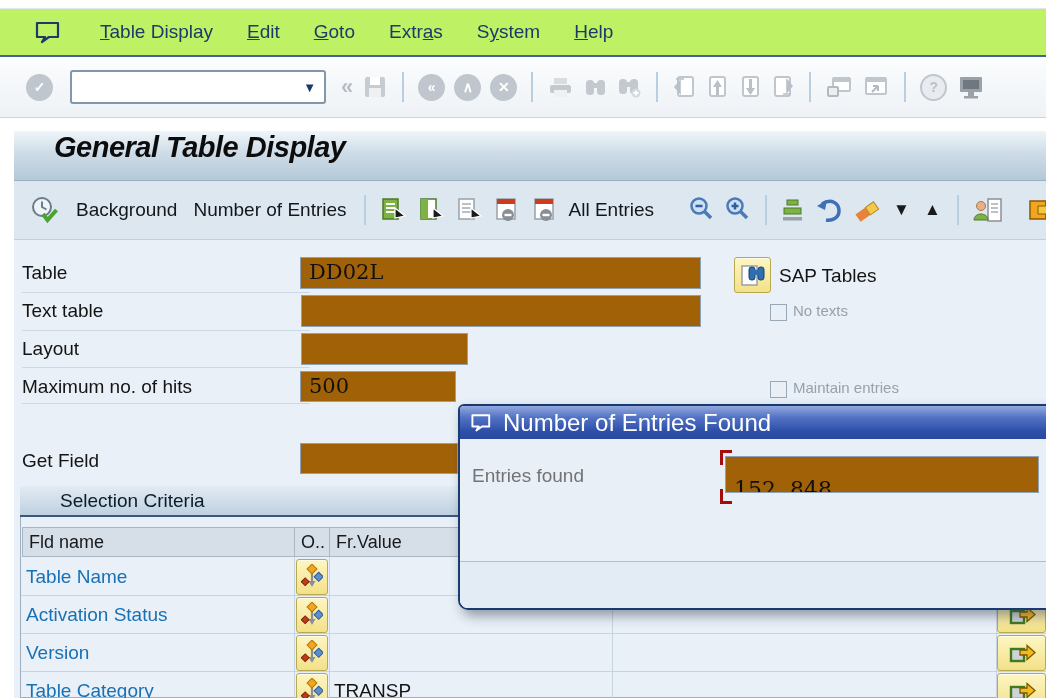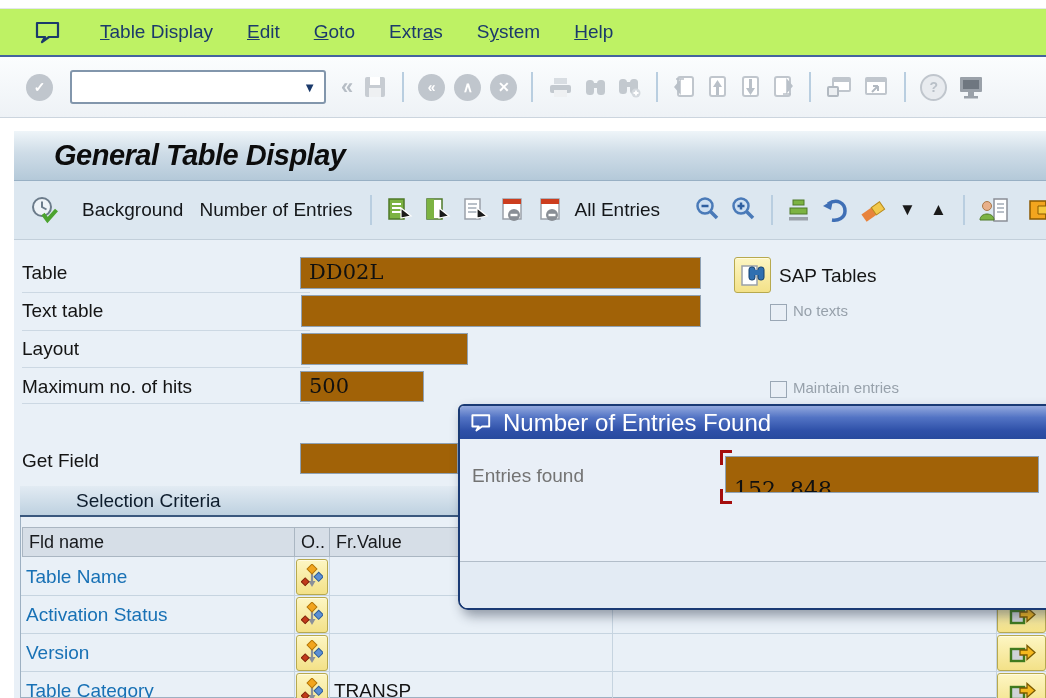--- a/index.html
+++ b/index.html
@@ -19,41 +19,41 @@
   .circ{width:27px;height:27px;border-radius:50%;background:#c0c6cd;color:#fff;display:flex;align-items:center;justify-content:center;font-weight:bold;font-size:14px;flex:0 0 auto;}
   .tb-sep{width:2px;height:30px;background:#b9cee0;margin:0 5px;flex:0 0 auto;}
   .cmd-wrap{width:252px;height:30px;background:#fff;border:2px solid #8296ac;border-radius:3px;display:flex;align-items:center;flex:0 0 auto;}
   .cmd-input{flex:1;border:none;outline:none;height:24px;font-size:16px;background:transparent;padding:0 4px;}
   .cmd-arrow{color:#1b3a6b;font-size:13px;padding:0 8px;}
   .gray-glyph{color:#b6bdc5;font-size:22px;font-weight:bold;}
 
   
   .white-gap{left:0;top:118px;width:1046px;height:12px;background:#fff;}
   .left-margin{left:0;top:130px;width:14px;height:568px;background:#fff;border-right:1px solid #dde3ea;}
-  .title-band{left:14px;top:130px;width:1032px;height:51px;background:linear-gradient(180deg,#eff5f9 0%,#cedce7 45%,#b4c9d9 100%);border-top:1px solid #fff;border-bottom:1px solid #98b0c4;box-sizing:border-box;display:flex;align-items:center;}
+  .title-band{left:14px;top:130px;width:1032px;height:51px;background:linear-gradient(180deg,#eff5f9 0%,#cedce7 45%,#b4c9d9 100%);border-top:1px solid #fff;border-bottom:1px solid #98b0c4;box-sizing:border-box;display:flex;align-items:flex-start;}
   .page-title{font-size:29px;font-weight:800;font-style:italic;color:#0c0c0c;padding-left:40px;letter-spacing:-.5px;}
 
   
   .app-toolbar{left:14px;top:181px;width:1032px;height:59px;background:#dce7f0;border-bottom:1px solid #c2cfda;box-sizing:border-box;display:flex;align-items:center;padding-left:16px;gap:8px;}
   .app-btn{font-size:19px;color:#14171a;white-space:nowrap;padding:2px 4px;cursor:default;}
   .icon{flex:0 0 auto;display:inline-flex;align-items:center;justify-content:center;}
   .tri{font-size:17px;color:#1a1a1a;padding:0 3px;}
 
   
   .main{left:14px;top:240px;width:1032px;height:458px;background:#e9f0f7;}
   .hline{position:absolute;height:1px;background:#ccd8e3;}
   .flabel{position:absolute;font-size:19px;color:#141414;white-space:nowrap;}
   .field{position:absolute;background:#a16207;border:1px solid #8fa1b4;box-sizing:border-box;font-family:"DejaVu Serif",serif;font-size:21px;color:#101010;padding:2px 8px 0 8px;overflow:hidden;white-space:nowrap;}
   .ybtn{position:absolute;background:linear-gradient(180deg,#fdf6c3,#f3e188);border:1px solid #b7a94e;border-radius:3px;box-sizing:border-box;display:flex;align-items:center;justify-content:center;box-shadow:inset 0 1px 0 #fffbe0;cursor:default;}
   .chk{position:absolute;width:17px;height:17px;background:#e9eff6;border:1px solid #9aa7b5;box-sizing:border-box;}
   .chk-label{position:absolute;font-size:15px;color:#97a1ab;white-space:nowrap;}
 
   .group-box{position:absolute;left:6px;top:246px;width:1026px;height:212px;border:1px solid #9db0c2;border-right:none;box-sizing:border-box;}
   .group-header{position:absolute;left:6px;top:246px;width:1026px;height:31px;background:linear-gradient(180deg,#e2ebf3,#bed1e0);border-bottom:2px solid #3a587e;box-sizing:border-box;display:flex;align-items:center;}
-  .group-title{font-size:19px;color:#0d1c2c;padding-left:40px;margin-left:16px;}
+  .group-title{font-size:19px;color:#0d1c2c;padding-left:40px;}
   .hcell{position:absolute;top:287px;height:30px;background:#d6dee7;border:1px solid #aab6c2;box-sizing:border-box;font-size:18px;color:#17191c;display:flex;align-items:center;padding-left:6px;}
   .srow{position:absolute;left:7px;width:1025px;height:38px;border-bottom:1px solid #c6d4e0;box-sizing:border-box;}
   .srow-label{position:absolute;left:5px;top:8px;font-size:19px;color:#1871b5;white-space:nowrap;cursor:pointer;}
   .vline{position:absolute;width:1px;background:#c6d4e0;}
   .srow-val{position:absolute;left:313px;top:8px;font-size:19px;color:#141414;}
 
   
   .dialog{left:458px;top:404px;width:600px;height:206px;border:2px solid #1a3a74;border-radius:6px 6px 0 10px;box-shadow:4px 6px 12px rgba(40,50,70,.45);box-sizing:border-box;z-index:50;overflow:hidden;background:#e9eff7;}
   .dlg-title{height:33px;background:linear-gradient(180deg,#93a9de 0%,#5273c4 35%,#2e50a8 75%,#274a9e 100%);display:flex;align-items:center;gap:9px;padding-left:10px;}
   .dlg-title-text{color:#fff;font-size:24px;white-space:nowrap;}
@@ -190,21 +190,21 @@
   </div>
 
   <div class="abs app-toolbar">
     <span class="icon">
       <svg width="30" height="28" viewBox="0 0 30 28">
           <circle cx="12" cy="11" r="9" fill="#eef3f7" stroke="#6b7b8a" stroke-width="2"></circle>
           <path d="M12 5.5v5.5l4.5 2.5" stroke="#6b7b8a" stroke-width="2" fill="none"></path>
           <path d="M13 18l4.5 6 9-10" stroke="#4ca32f" stroke-width="4" fill="none"></path>
         </svg>
     </span>
-    <span class="app-btn" style="margin-left:10px;">Background</span>
+    <span class="app-btn" style="margin-left:4px;">Background</span>
     <span class="app-btn" style="">Number of Entries</span>
     <span class="tb-sep"></span>
     <span class="icon">
       <svg width="30" height="28" viewBox="0 0 30 28">
           <rect x="4" y="3" width="15" height="20" fill="#7cb342" stroke="#4e7a28" stroke-width="1.5"></rect>
           <path d="M7 8h9M7 12h9M7 16h9" stroke="#fff" stroke-width="2"></path>
           <path d="M16 12l10 8-10 2z" fill="#1a1a1a" stroke="#fff" stroke-width="1.2"></path>
         </svg>
     </span>
     <span class="icon">
@@ -302,21 +302,21 @@
 
     <div class="flabel" style="left:8px;top:22px;">Table</div>
     <div class="flabel" style="left:8px;top:60px;">Text table</div>
     <div class="flabel" style="left:8px;top:98px;">Layout</div>
     <div class="flabel" style="left:8px;top:136px;">Maximum no. of hits</div>
     <div class="flabel" style="left:8px;top:210px;">Get Field</div>
 
     <div class="field" style="left:286px;top:17px;width:401px;height:32px;">DD02L</div>
     <div class="field" style="left:287px;top:55px;width:400px;height:32px;"></div>
     <div class="field" style="left:287px;top:93px;width:167px;height:32px;"></div>
-    <div class="field" style="left:286px;top:131px;width:124px;height:31px;">500</div>
+    <div class="field" style="left:286px;top:131px;width:156px;height:31px;">500</div>
     <div class="field" style="left:286px;top:203px;width:158px;height:31px;"></div>
 
     <div class="ybtn" style="left:720px;top:17px;width:37px;height:36px;">
       <span class="icon">
         <svg width="28" height="28" viewBox="0 0 28 28">
             <rect x="3" y="5" width="15" height="19" fill="#fff" stroke="#9aa1a9" stroke-width="1.5"></rect>
             <rect x="10" y="6" width="6" height="13" rx="2.5" fill="#2f6fb0" stroke="#14406e"></rect>
             <rect x="19" y="6" width="6" height="13" rx="2.5" fill="#2f6fb0" stroke="#14406e"></rect>
             <rect x="15" y="9" width="5" height="5" fill="#2f6fb0"></rect>
           </svg>

